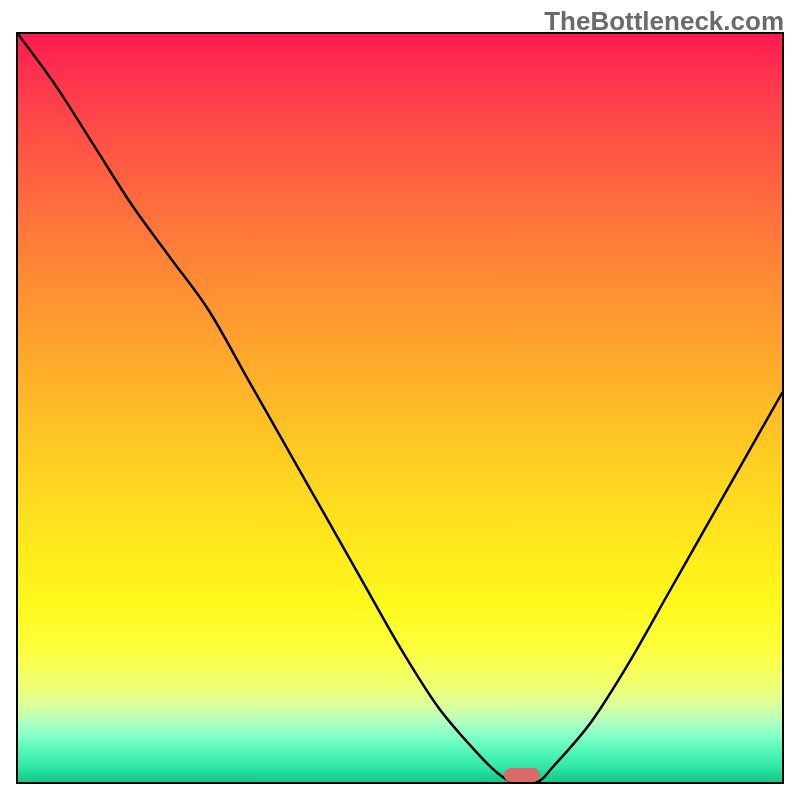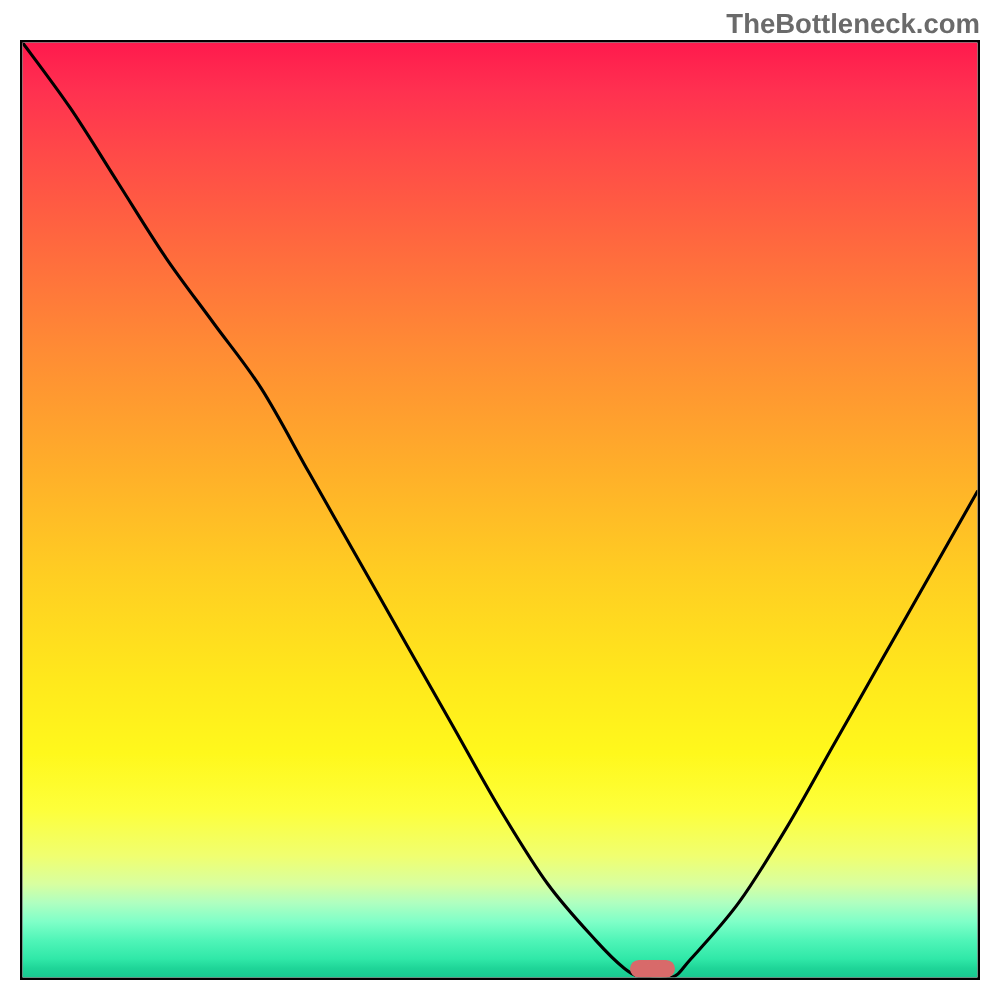--- a/index.html
+++ b/index.html
@@ -65,21 +65,21 @@
     border-radius: 8px;
     height: 14px;
     width: 36px;
     transform: translate(-50%, -50%);
   }
   .attribution {
     position: absolute;
     right: 16px;
     top: 6px;
     font-family: Arial, Helvetica, sans-serif;
-    font-size: 22px;
+    font-size: 26px;
     font-weight: 600;
     color: #6a6a6a;
   }
 </style>
 </head>
 <body>
 
 <div class="chart-container">
   <div class="attribution">TheBottleneck.com</div>
   <div class="plot-area">

